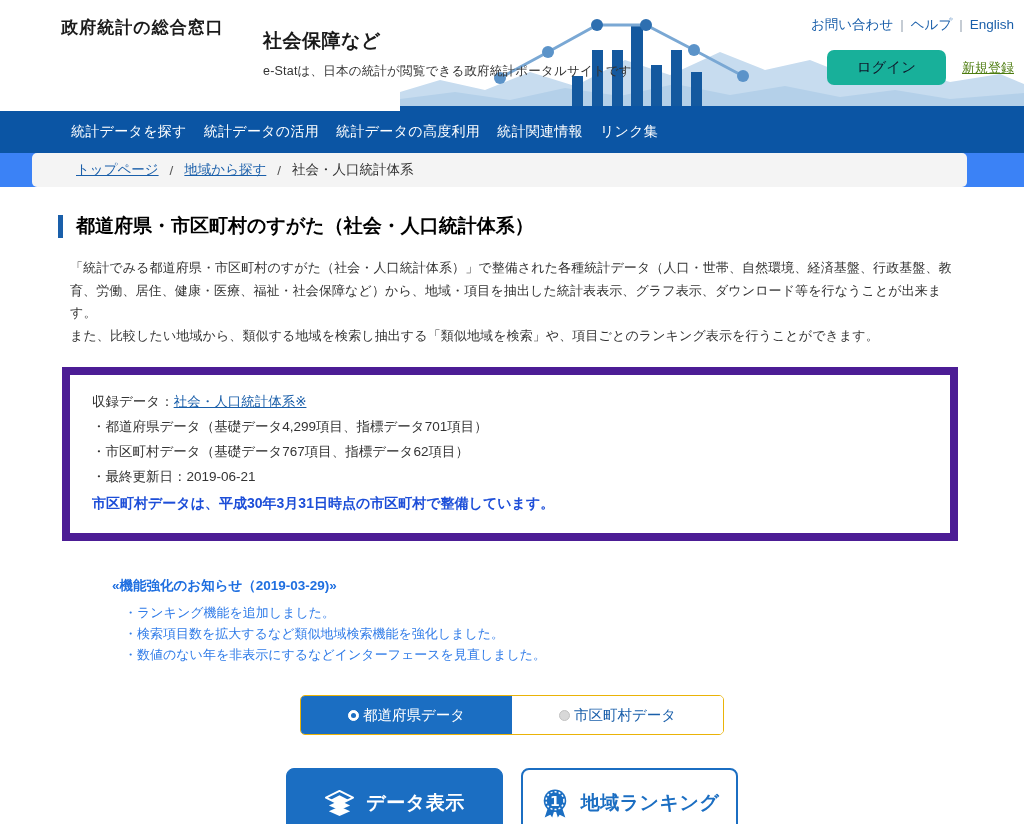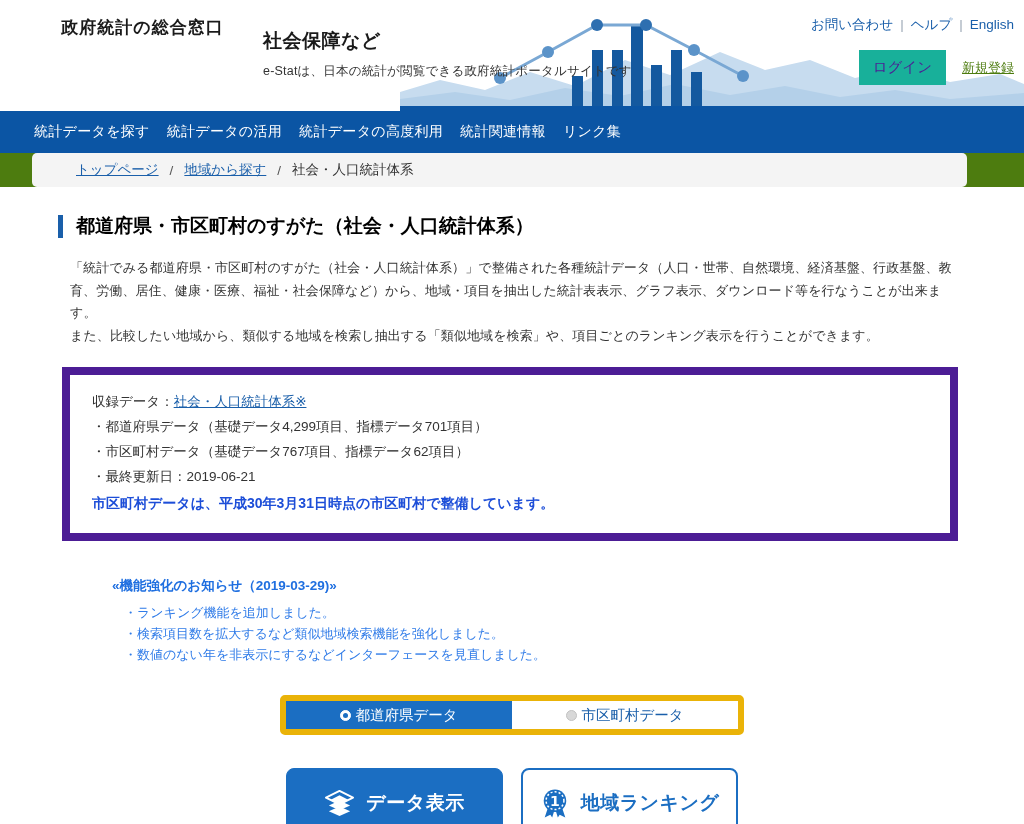--- a/index.html
+++ b/index.html
@@ -84,62 +84,62 @@
     position: absolute;
     right: 10px; top: 50px;
     display: flex;
     align-items: center;
     gap: 16px;
     z-index: 4;
   }
   .btn-login {
     display: inline-block;
     background: #18b09a;
-    color: #4c1d95;
+    color: #0f172a;
     font-size: 14.5px;
-    padding: 8px 14px;
-    border-radius: 0;
+    padding: 8px 30px;
+    border-radius: 7px;
     border: none;
     cursor: pointer;
     font-family: inherit;
   }
   .link-register {
     font-size: 13px;
     color: #4d7c0f;
     text-decoration: underline;
     cursor: pointer;
   }
 
   
   .navbar {
     width: 1024px;
     height: 42px;
     background: #0b55a4;
     display: flex;
     align-items: center;
   }
   .nav-inner {
-    padding-left: 34px;
+    padding-left: 71px;
     display: flex;
     align-items: flex-end;
     gap: 17px;
   }
   .nav-item {
     color: #ffffff;
     font-size: 14px;
     letter-spacing: 0.3px;
     text-decoration: none;
     cursor: pointer;
   }
 
   
   .breadcrumb-wrap {
     width: 1024px;
     padding: 0 0 0 0;
-    background: #4d7c0f;
+    background: #3b82f6;
   }
   .breadcrumb {
     margin: 0 57px 0 32px;
     background: #f4f4f4;
     border-radius: 5px;
     padding: 8px 0 8px 44px;
     font-size: 13.5px;
     color: #333333;
     height: 34px;
     display: flex;
@@ -224,24 +224,24 @@
   }
 
   
   .toggle-wrap {
     margin: 30px 0 0 0;
     display: flex;
     justify-content: center;
   }
   .toggle {
     display: flex;
-    border: 6px solid #eab308;
+    border: 1px solid #eab308;
     border-radius: 5px;
     overflow: hidden;
-    width: 464px;
+    width: 424px;
     height: 40px;
   }
   .toggle-opt {
     flex: 1;
     display: flex;
     align-items: center;
     justify-content: center;
     font-size: 14.5px;
     cursor: pointer;
     gap: 4px;

